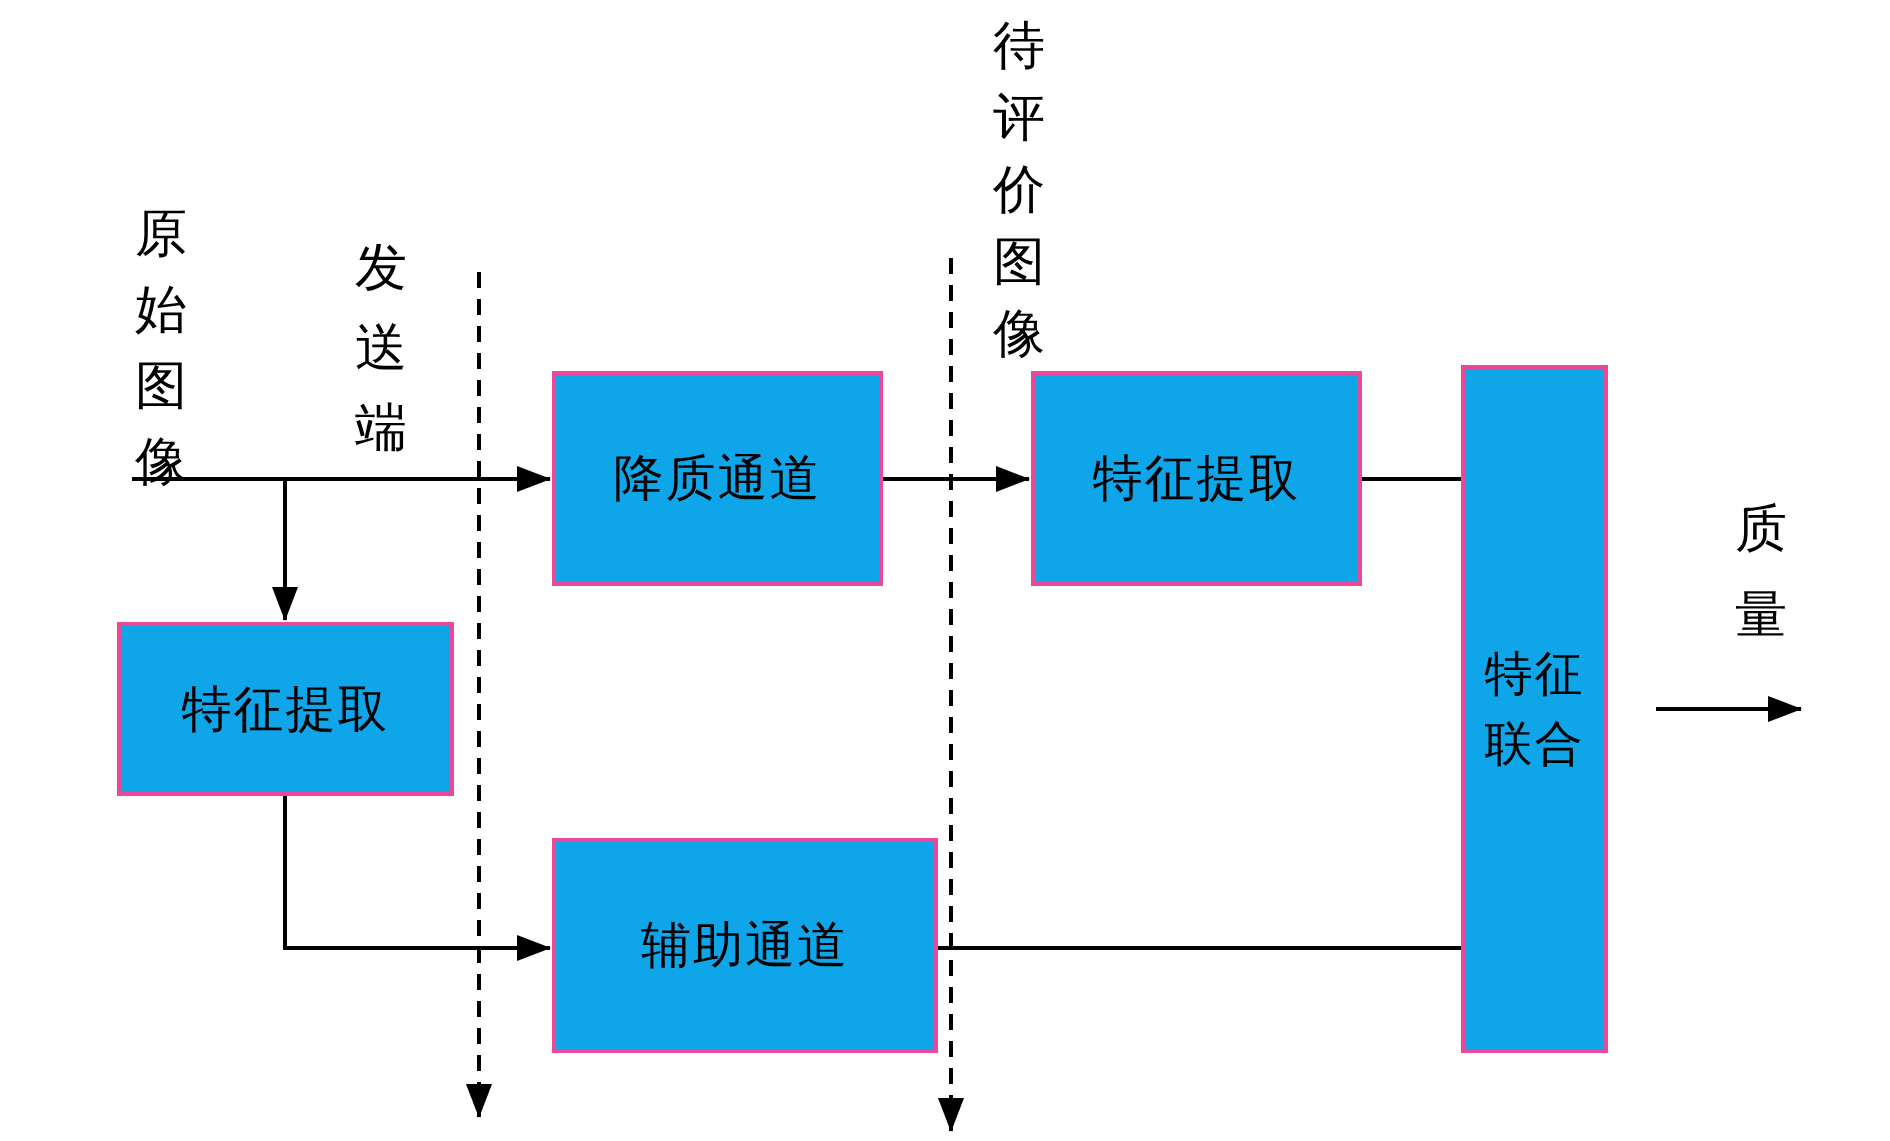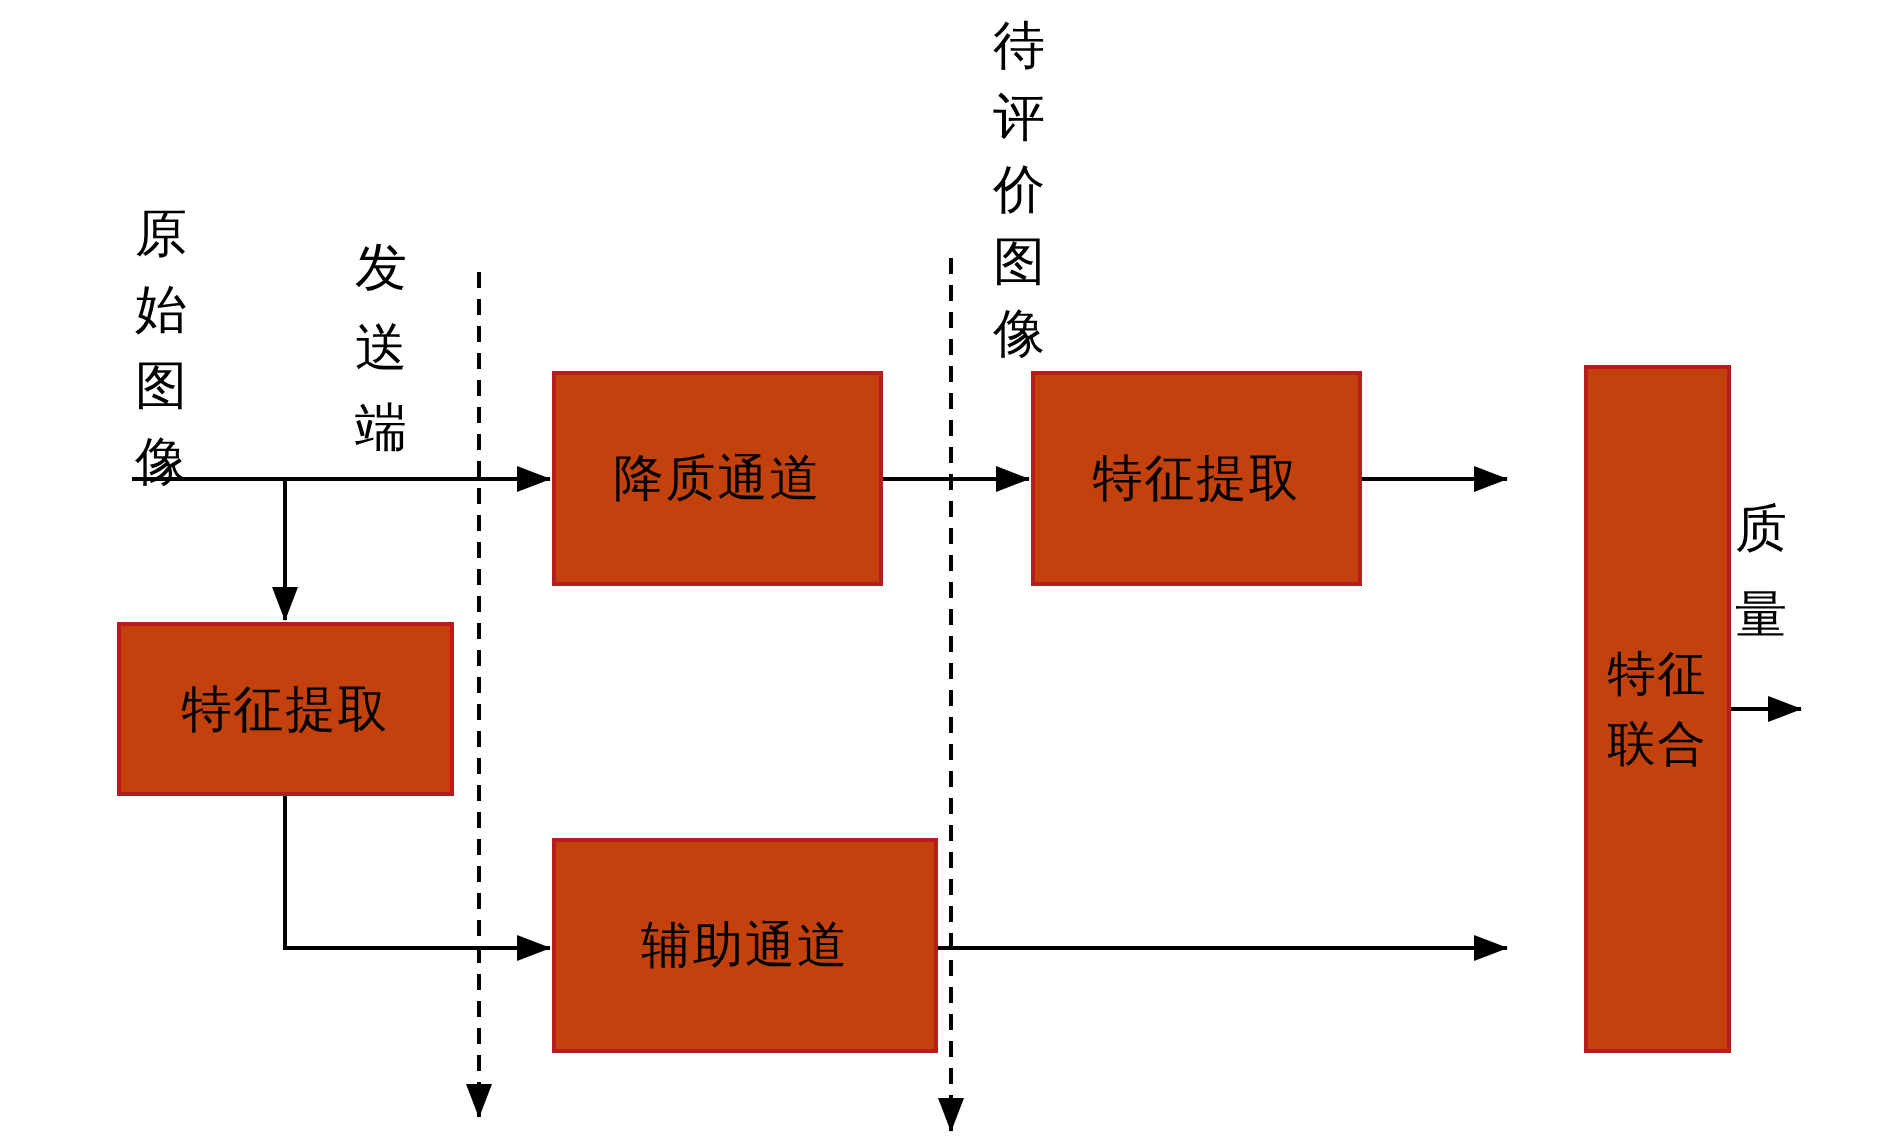--- a/index.html
+++ b/index.html
@@ -17,22 +17,22 @@
     overflow: hidden;
   }
   #wires {
     position: absolute;
     left: 0; top: 0;
     width: 1890px;
     height: 1141px;
   }
   .node {
     position: absolute;
-    border: 4px solid #b91c1c;
-    background: #c2410c;
+    border: 4px solid #ec4899;
+    background: #0ea5e9;
     display: flex;
     align-items: center;
     justify-content: center;
     text-align: center;
     font-size: 50px;
     letter-spacing: 2px;
     white-space: pre-line;
     line-height: 1.45;
     box-sizing: border-box;
   }
@@ -94,16 +94,16 @@
 量</div>
 
   <div class="node" style="left:552px; top:371px; width:331px; height:215px;">降质通道</div>
 
   <div class="node" style="left:1031px; top:371px; width:331px; height:215px;">特征提取</div>
 
   <div class="node" style="left:117px; top:622px; width:337px; height:174px;">特征提取</div>
 
   <div class="node" style="left:552px; top:838px; width:386px; height:215px;">辅助通道</div>
 
-  <div class="node" style="left:1584px; top:365px; width:147px; height:688px; font-size:48px;">特征
+  <div class="node" style="left:1461px; top:365px; width:147px; height:688px; font-size:48px;">特征
 联合</div>
 
 </div>
 
 </body></html>

